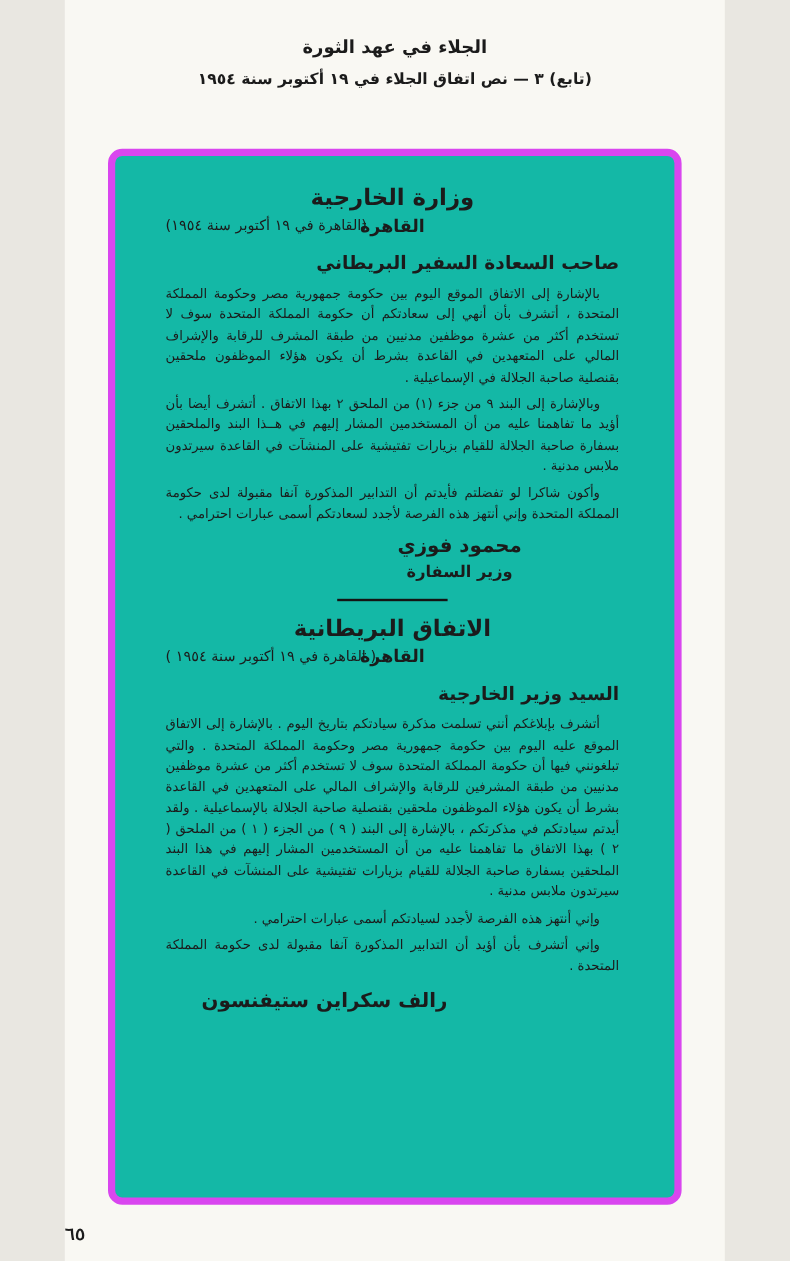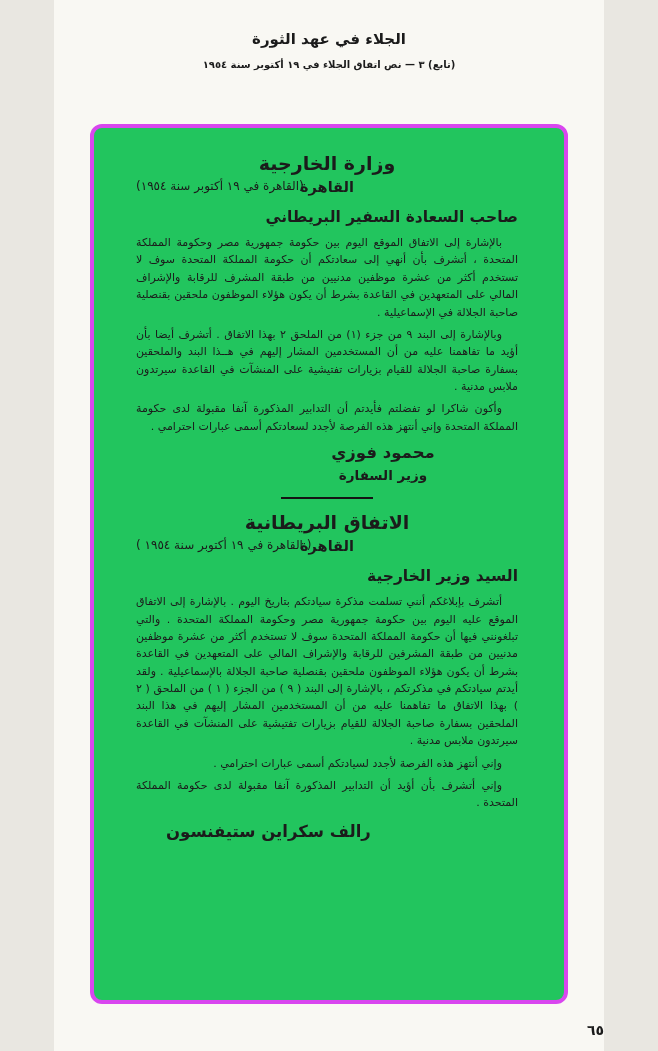--- a/index.html
+++ b/index.html
@@ -9,33 +9,33 @@
     height: 1051px;
     margin: 0 auto;
     background: #f9f8f3;
     font-family: "DejaVu Sans", sans-serif;
     color: #1b1b1b;
     direction: rtl;
     overflow: hidden;
   }
   .header { text-align: center; padding-top: 30px; }
   .header .title   { font-size: 15px;  font-weight: bold; letter-spacing: 0.5px; }
-  .header .subtitle{ font-size: 10px; font-weight: bold; margin-top: 11px; }
+  .header .subtitle{ font-size: 13px; font-weight: bold; margin-top: 11px; }
   .header .source  { font-size: 9.5px; margin-top: 9px; color: #2e2e2e; }
 
   .green-box {
     position: absolute;
     top: 124px; left: 36px; right: 36px;
     height: 880px;
     box-sizing: border-box;
-    border: 4px solid #d946ef;
+    border: 6px solid #d946ef;
     border-radius: 12px;
     padding: 24px 46px 14px 42px;
     overflow: hidden;
-    background: #22c55e;
+    background: #14b8a6;
   }
 
   .letter-head { position: relative; text-align: center; }
   .letter-heading { font-size: 19px; font-weight: bold; }
   .letter-place   { font-size: 14.5px; font-weight: bold; margin-top: 5px; }
   .letter-date {
     position: absolute; left: 0; bottom: 2px;
     font-size: 12px; font-weight: normal;
   }
 
@@ -63,23 +63,24 @@
     margin-top: 10px;
     text-align: left;
     padding-left: 30px;
     font-size: 16.5px;
     font-weight: bold;
   }
 
   .page-number {
     position: absolute;
     bottom: 13px; left: 0; right: 0;
-    text-align: right;
+    text-align: left;
     font-size: 14px;
     font-weight: bold;
+    font-family: Liberation Mono, monospace;
   }
 </style>
 </head>
 <body>
 
 <div class="page">
 
   <div class="header">
     <div class="title">الجلاء في عهد الثورة</div>
     <div class="subtitle">(تابع) ٣ — نص اتفاق الجلاء في ١٩ أكتوبر سنة ١٩٥٤</div>

